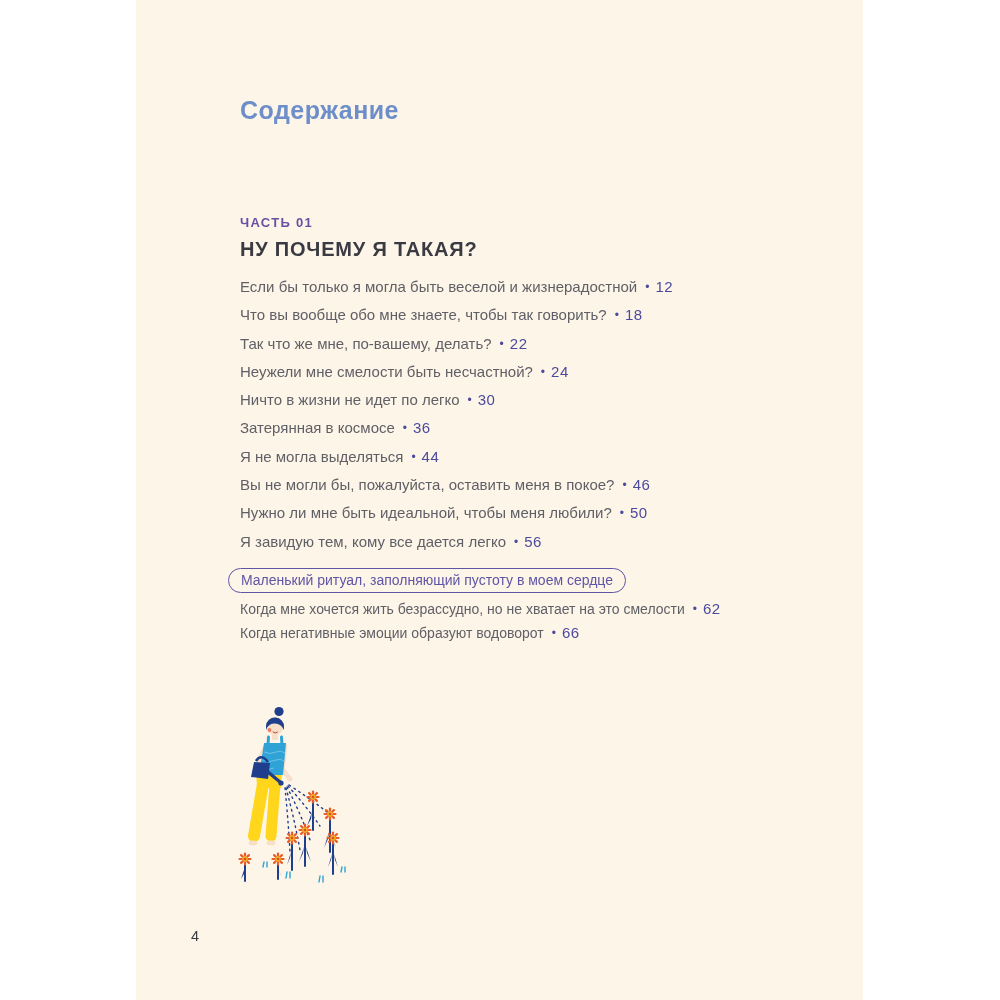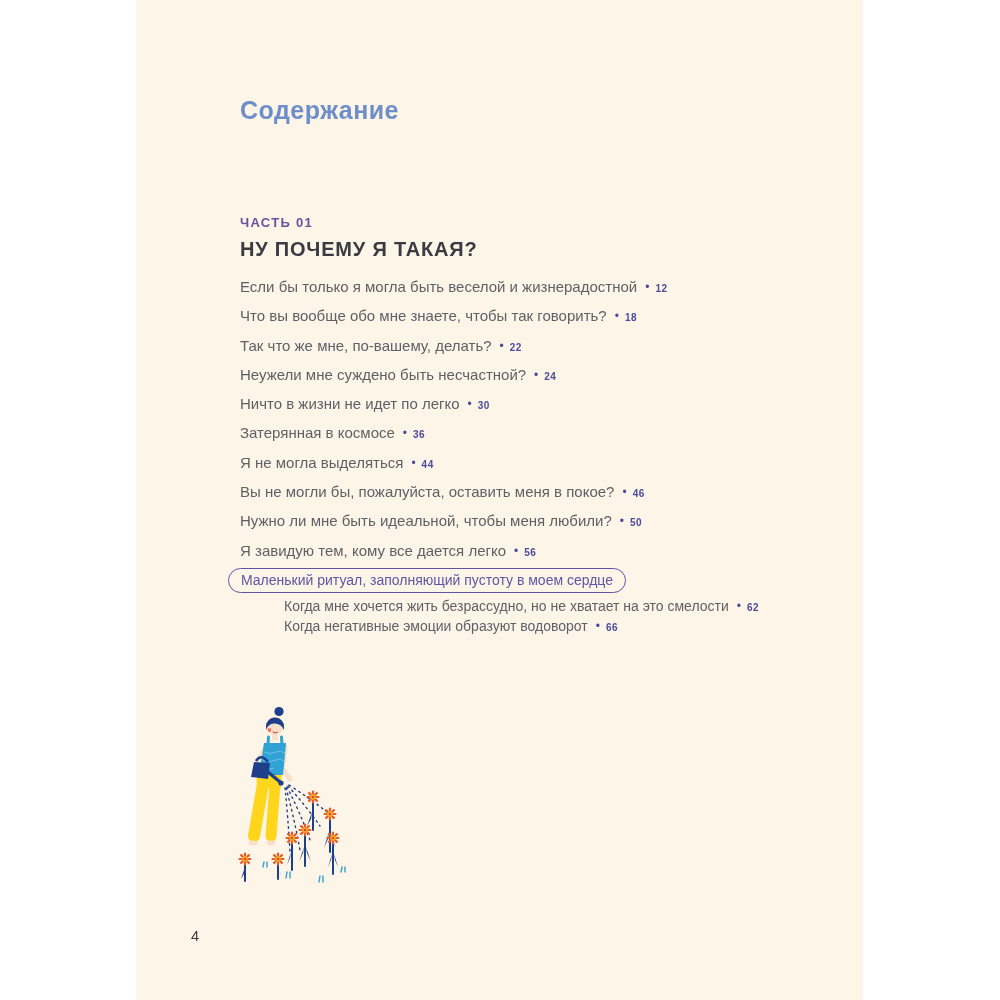--- a/index.html
+++ b/index.html
@@ -30,34 +30,34 @@
   .toc-list{
     position:absolute;left:104px;top:273px;width:600px;
   }
   .toc-row{
     line-height:27.3px;font-size:15px;color:#5f5f66;white-space:nowrap;
   }
   .toc-row .dot{
     color:#4c4a9c;font-size:12px;margin:0 6px 0 8px;vertical-align:1px;
   }
   .toc-row .num{
-    color:#4c4a9c;font-weight:700;font-size:10px;letter-spacing:.5px;
+    color:#4c4a9c;font-weight:400;font-size:15px;letter-spacing:.5px;
   }
   .ritual-box{
     position:absolute;left:92px;top:568px;
     display:inline-block;
     border:1.5px solid #5f55a5;border-radius:13px;
     padding:3px 12px 4px 12px;
     font-size:14px;color:#5f55a5;white-space:nowrap;
   }
   .ritual-list{
     position:absolute;left:104px;top:597px;width:620px;
   }
   .ritual-list .toc-row{
-    line-height:18px;font-size:14px;margin-left:44px;
+    line-height:23px;font-size:14px;
   }
   .illustration{
     position:absolute;left:94px;top:702px;width:160px;height:190px;
   }
   .folio{
     position:absolute;left:55px;top:928px;
     font-size:14.5px;color:#3a3a42;
   }
 </style>
 </head>
@@ -78,21 +78,21 @@
 
       <div class="toc-row">
         <span>Что вы вообще обо мне знаете, чтобы так говорить?</span><span class="dot">•</span><span class="num">18</span>
       </div>
 
       <div class="toc-row">
         <span>Так что же мне, по-вашему, делать?</span><span class="dot">•</span><span class="num">22</span>
       </div>
 
       <div class="toc-row">
-        <span>Неужели мне суждено быть несчастной?</span><span class="dot">•</span><span class="num">24</span>
+        <span>Неужели мне смелости быть несчастной?</span><span class="dot">•</span><span class="num">24</span>
       </div>
 
       <div class="toc-row">
         <span>Ничто в жизни не идет по легко</span><span class="dot">•</span><span class="num">30</span>
       </div>
 
       <div class="toc-row">
         <span>Затерянная в космосе</span><span class="dot">•</span><span class="num">36</span>
       </div>
 

